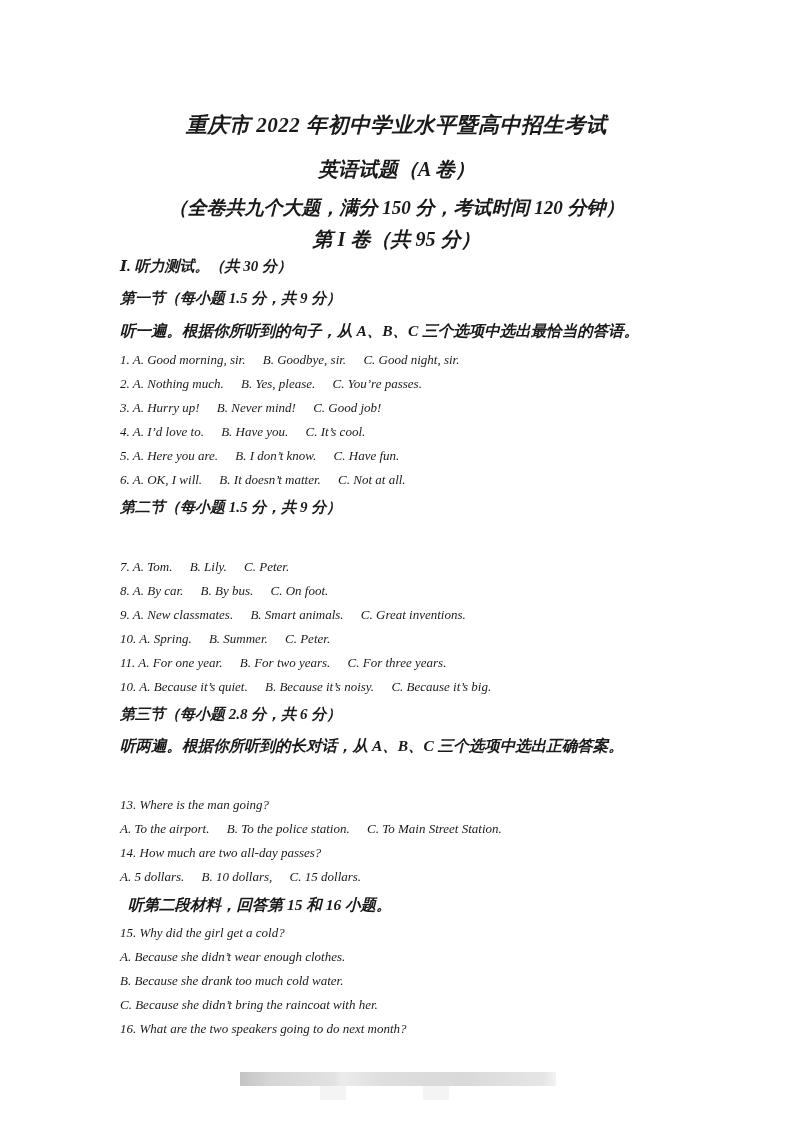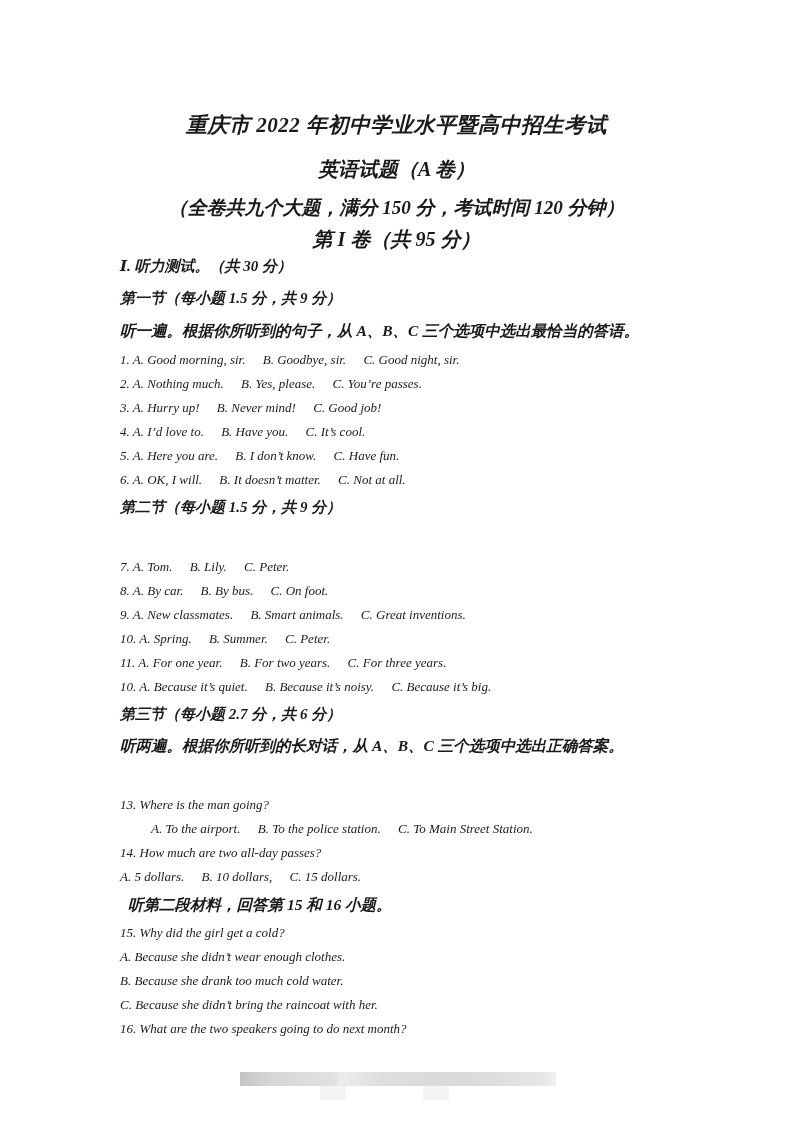--- a/index.html
+++ b/index.html
@@ -109,25 +109,25 @@
     <span class="opt">B. For two years.</span>
     <span class="opt">C. For three years.</span>
   </div>
   <div class="line item" style="top:663px;">
     <span>10.</span>
     <span class="opt">A. Because it’s quiet.</span>
     <span class="opt">B. Because it’s noisy.</span>
     <span class="opt">C. Because it’s big.</span>
   </div>
 
-  <div class="line head" style="top:689px;">第三节（每小题 2.7 分，共 6 分）</div>
+  <div class="line head" style="top:689px;">第三节（每小题 2.8 分，共 6 分）</div>
   <div class="line head2" style="top:720px;">听两遍。根据你所听到的长对话，从 A、B、C 三个选项中选出正确答案。</div>
 
   <div class="line item" style="top:781px;">13. Where is the man going?</div>
-  <div class="line item" style="top:805px;margin-left:31px;">
+  <div class="line item" style="top:805px;">
     <span class="opt">A. To the airport.</span>
     <span class="opt">B. To the police station.</span>
     <span class="opt">C. To Main Street Station.</span>
   </div>
   <div class="line item" style="top:829px;">14. How much are two all-day passes?</div>
   <div class="line item" style="top:853px;">
     <span class="opt">A. 5 dollars.</span>
     <span class="opt">B. 10 dollars,</span>
     <span class="opt">C. 15 dollars.</span>
   </div>

